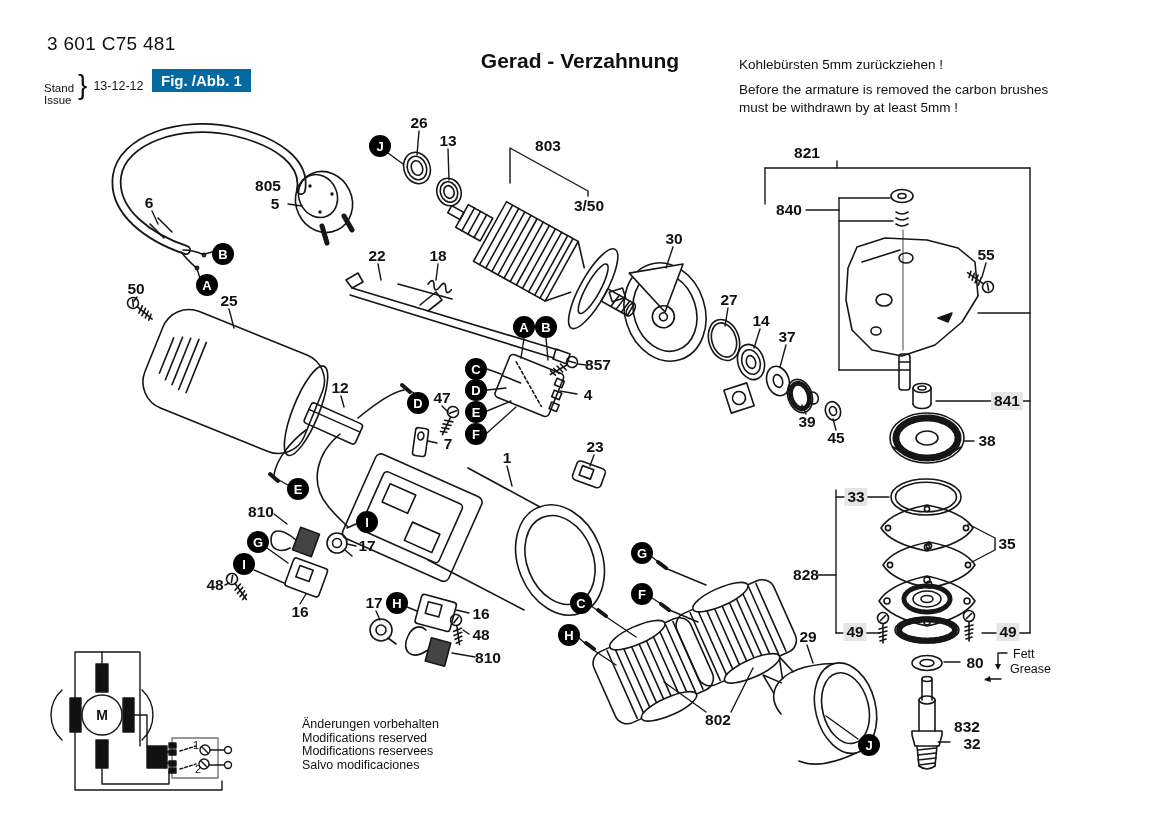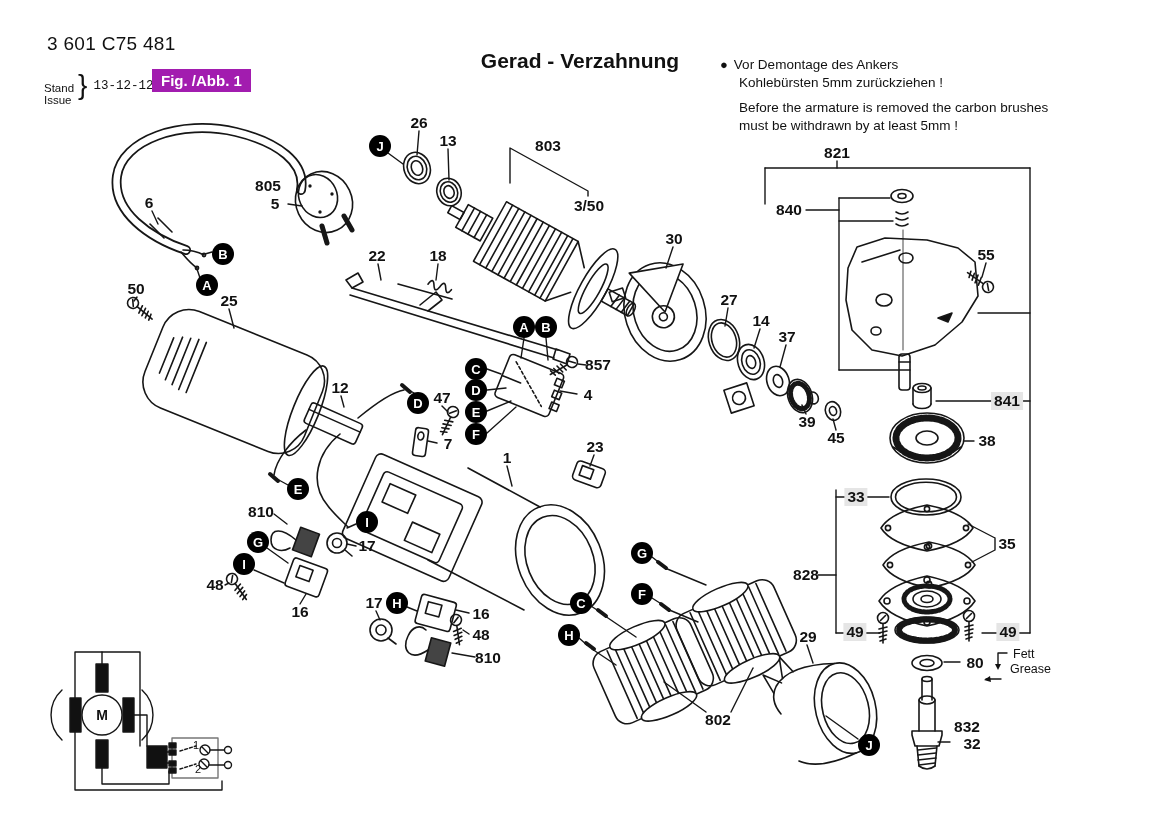--- a/index.html
+++ b/index.html
@@ -5,22 +5,22 @@
   html,body{margin:0;padding:0;background:#fff;}
   body{width:1169px;height:826px;position:relative;overflow:hidden;
        font-family:"Liberation Sans",sans-serif;color:#111;}
   .stage{position:absolute;inset:0;}
   svg#drawing{position:absolute;left:0;top:0;}
   
   .pnum{position:absolute;left:47px;top:33px;font-size:19px;letter-spacing:.3px;}
   .stand-issue{position:absolute;left:44px;top:66px;display:flex;align-items:center;gap:4px;}
   .si-col{font-size:11.5px;line-height:12px;margin-top:16px;}
   .brace{font-size:28px;font-weight:300;line-height:26px;margin-top:-3px;}
-  .si-date{font-size:12.5px;margin-left:2px;font-family:Liberation Mono, monospace;}
-  .figbox{position:absolute;left:152px;top:69px;background:#a21caf;color:#fff;
+  .si-date{font-size:12.5px;margin-left:2px;}
+  .figbox{position:absolute;left:152px;top:69px;background:#0369a1;color:#fff;
           font-weight:bold;font-size:15px;padding:3px 9px;}
   .title{position:absolute;left:580px;top:49px;transform:translateX(-50%);
          font-size:21px;font-weight:bold;white-space:nowrap;}
   
   .notice{position:absolute;left:720px;top:56px;font-size:13.5px;line-height:18px;}
   .notice .bullet{font-size:13px;margin-right:6px;}
   .notice .indent{padding-left:19px;}
   .notice .en{margin-top:7px;}
   
   .footer-notes{position:absolute;left:302px;top:718px;font-size:12.5px;line-height:13.5px;}
@@ -509,36 +509,41 @@
       <div>Issue</div>
     </div>
     <div class="brace">}</div>
     <div class="si-date">13-12-12</div>
   </div>
   <div class="figbox">Fig. /Abb. 1</div>
 
   <div class="title">Gerad - Verzahnung</div>
 
   <div class="notice">
-    <div><span class="bullet">●</span><span>Vor Demontage des Ankers</span></div>
     <div class="indent">Kohlebürsten 5mm zurückziehen !</div>
     <div class="indent en">Before the armature is removed the carbon brushes</div>
     <div class="indent">must be withdrawn by at least 5mm !</div>
   </div>
 
+  <div class="footer-notes">
+    <div>Änderungen vorbehalten</div>
+    <div>Modifications reserved</div>
+    <div>Modifications reservees</div>
+    <div>Salvo modificaciones</div>
+  </div>
 
   <div class="grease-de">Fett</div>
   <div class="grease-en">Grease</div>
 
   <div id="label-layer">
       <div class="part-label" style="left: 419px; top: 123px;">26</div>
       <div class="part-label" style="left: 448px; top: 141px;">13</div>
       <div class="part-label" style="left: 548px; top: 146px;">803</div>
       <div class="part-label" style="left: 589px; top: 206px;">3/50</div>
-      <div class="part-label" style="left: 837px; top: 153px; text-align: center;">821</div>
+      <div class="part-label" style="left: 807px; top: 153px; text-align: center;">821</div>
       <div class="part-label" style="left: 789px; top: 210px;">840</div>
       <div class="part-label" style="left: 986px; top: 255px;">55</div>
       <div class="part-label" style="left: 268px; top: 186px;">805</div>
       <div class="part-label" style="left: 275px; top: 204px;">5</div>
       <div class="part-label" style="left: 149px; top: 203px;">6</div>
       <div class="part-label" style="left: 136px; top: 289px;">50</div>
       <div class="part-label" style="left: 229px; top: 301px;">25</div>
       <div class="part-label" style="left: 377px; top: 256px;">22</div>
       <div class="part-label" style="left: 438px; top: 256px;">18</div>
       <div class="part-label" style="left: 674px; top: 239px;">30</div>

